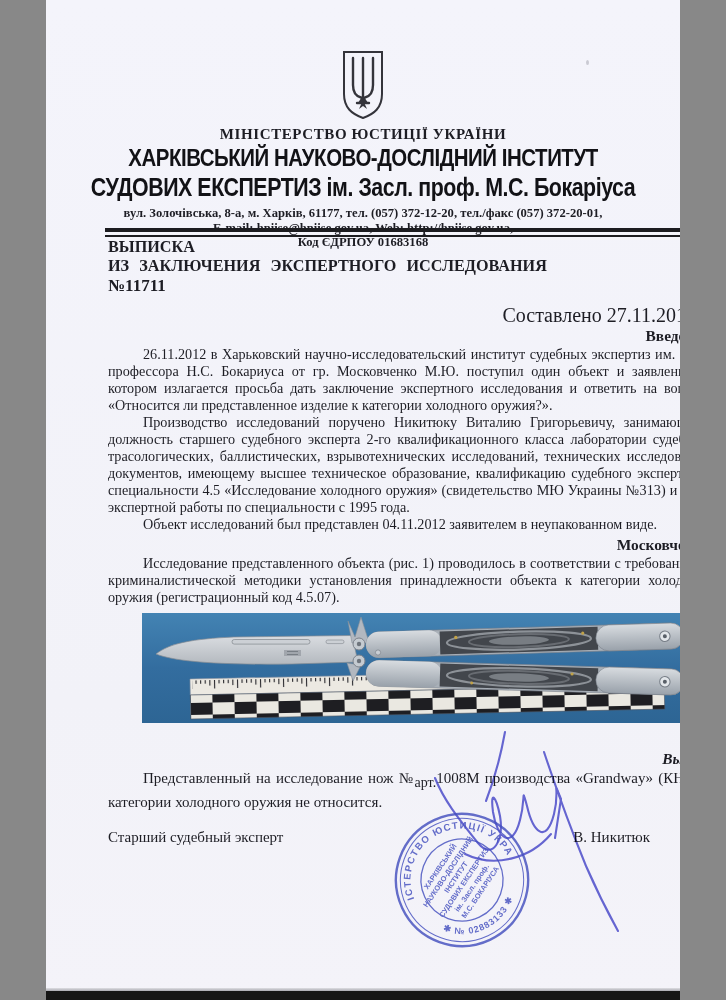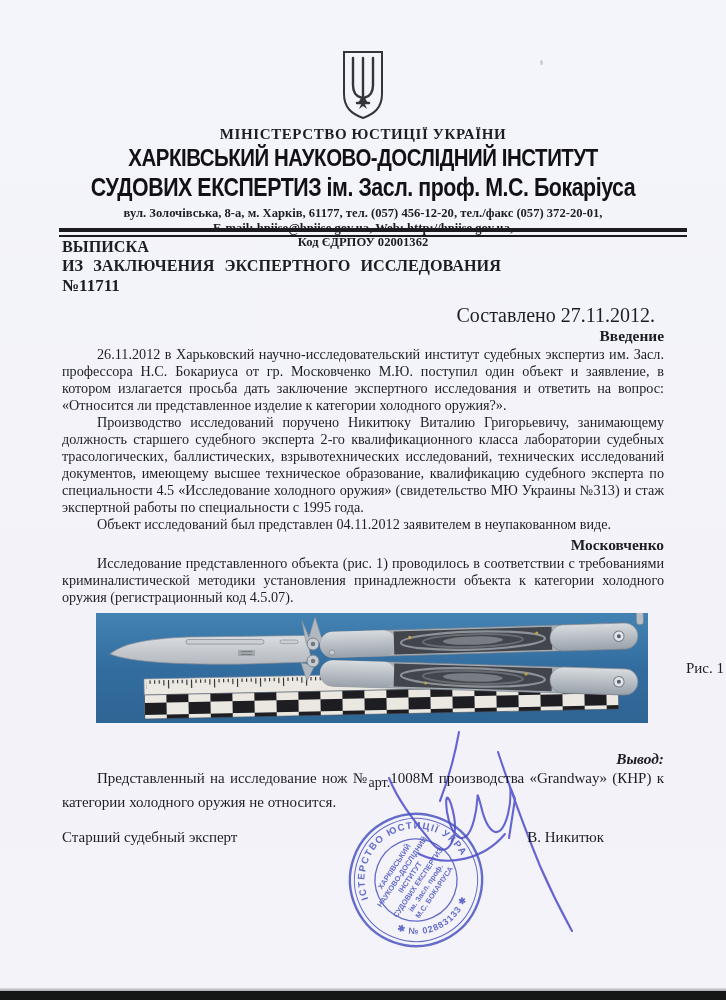--- a/index.html
+++ b/index.html
@@ -1,17 +1,17 @@
 <!DOCTYPE html>
 <html><head>
 <meta charset="utf-8">
 <style>
   html,body{margin:0;padding:0;background:#888;}
   .page{
-    position:relative;width:726px;height:1000px;margin:0 auto;
+    position:relative;width:634px;height:1000px;margin:0 auto;
     background:linear-gradient(180deg,#f4f4fb 0%,#f2f2f8 70%,#f4f3f9 100%);
     font-family:"Liberation Serif", serif;color:#1d1d24;overflow:hidden;
   }
   
   .paper-shadow{position:absolute;left:0;right:0;bottom:9px;height:3px;
     background:linear-gradient(#dedee3,#a9a9b0);}
   .scan-edge-bottom{position:absolute;left:0;right:0;bottom:0;height:9px;background:#161616;}
   .speck{position:absolute;left:540px;top:60px;width:3px;height:5px;background:#cacad3;border-radius:50%;}
 
   
@@ -61,23 +61,23 @@
         <path d="M15,8 V35 C15,43 19,46.5 23,47.5"></path>
         <path d="M35,8 V35 C35,43 31,46.5 27,47.5"></path>
         <path d="M19,53 H31"></path>
       </g>
       <path d="M25,45 L20,53 H30 Z M25,50 L21,59 L25,56 L29,59 Z" fill="#34343b"></path>
     </svg>
     <div class="ministry">МІНІСТЕРСТВО ЮСТИЦІЇ УКРАЇНИ</div>
     <span class="inst inst1">ХАРКІВСЬКИЙ НАУКОВО-ДОСЛІДНИЙ ІНСТИТУТ</span>
     <span class="inst inst2">СУДОВИХ ЕКСПЕРТИЗ ім. Засл. проф. М.С. Бокаріуса</span>
     <div class="addr">
-      <div>вул. Золочівська, 8-а, м. Харків, 61177, тел. (057) 456-12-20, тел./факс (057) 372-20-01,</div>
+      <div>вул. Золочівська, 8-а, м. Харків, 61177, тел. (057) 372-12-20, тел./факс (057) 372-20-01,</div>
       <div>E-mail: hniise@hniise.gov.ua, Web: http://hniise.gov.ua,</div>
-      <div>Код ЄДРПОУ 02001362</div>
+      <div>Код ЄДРПОУ 01683168</div>
     </div>
   </div>
   <div class="rule"></div>
   <div class="speck"></div>
 
   <div class="doc">
 
     <div class="title-block">
       <div class="t1">ВЫПИСКА</div>
       <div class="t2">ИЗ  ЗАКЛЮЧЕНИЯ  ЭКСПЕРТНОГО  ИССЛЕДОВАНИЯ</div>

